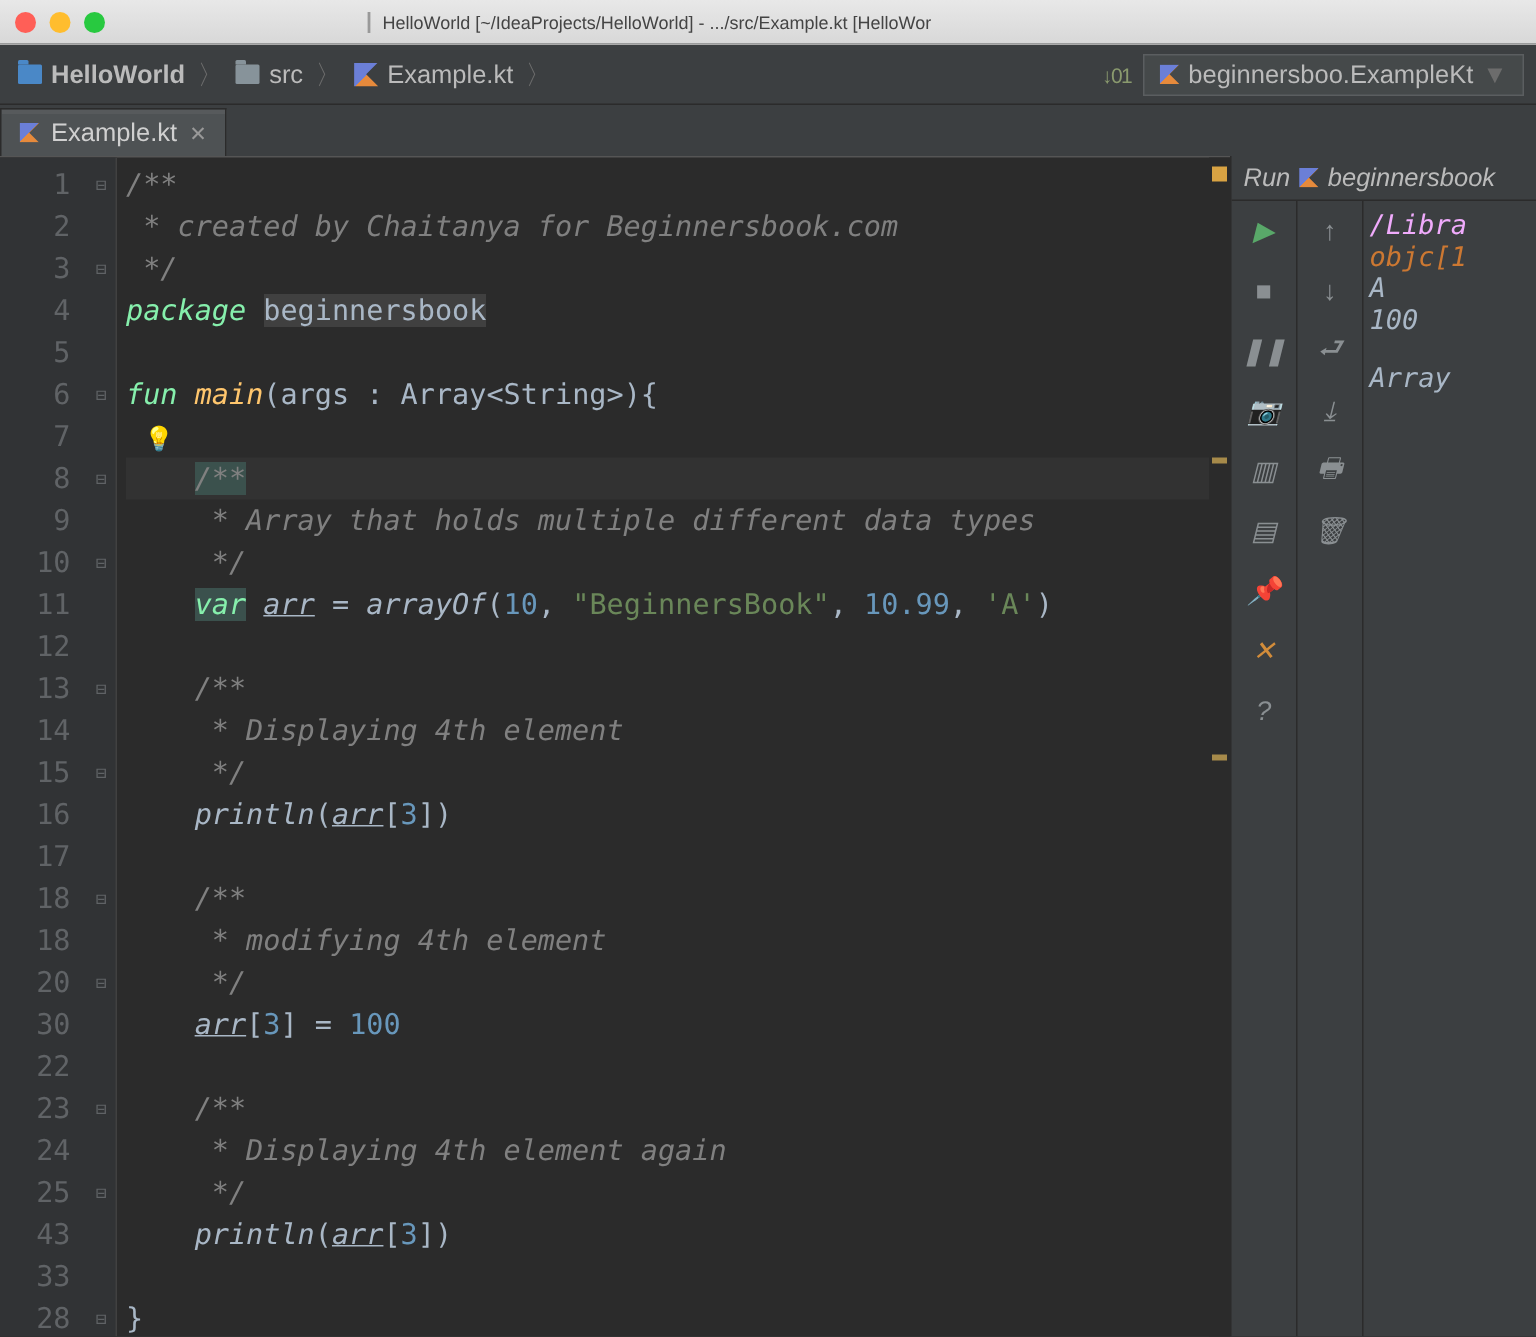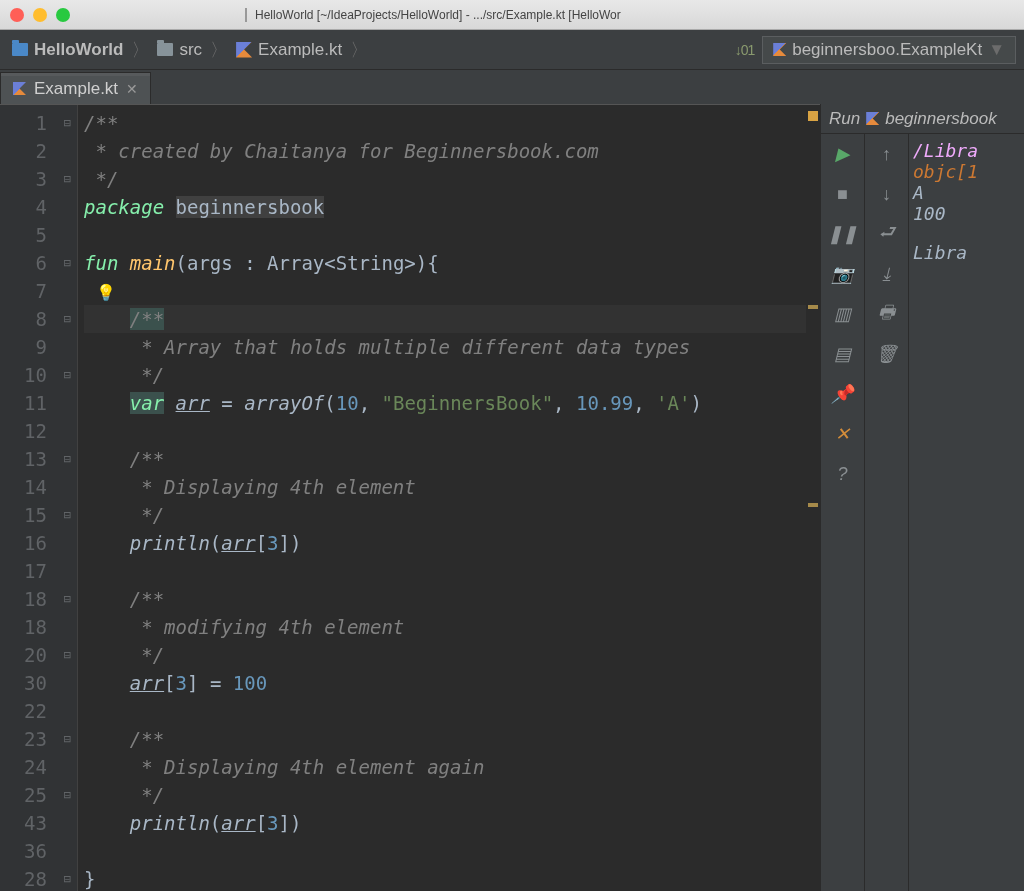--- a/index.html
+++ b/index.html
@@ -214,21 +214,21 @@
         <div class="ln">17</div>
         <div class="ln">18<span class="fold">⊟</span></div>
         <div class="ln">18</div>
         <div class="ln">20<span class="fold">⊟</span></div>
         <div class="ln">30</div>
         <div class="ln">22</div>
         <div class="ln">23<span class="fold">⊟</span></div>
         <div class="ln">24</div>
         <div class="ln">25<span class="fold">⊟</span></div>
         <div class="ln">43</div>
-        <div class="ln">36</div>
+        <div class="ln">33</div>
         <div class="ln">28<span class="fold">⊟</span></div>
       </div>
     <div class="code" id="code"><div class="line"><span class="c-comment">/**</span></div><div class="line"><span class="c-comment"> * created by Chaitanya for Beginnersbook.com</span></div><div class="line"><span class="c-comment"> */</span></div><div class="line"><span class="c-kw">package</span><span> </span><span class="c-pkg">beginnersbook</span></div><div class="line"></div><div class="line"><span class="c-kw">fun</span><span> </span><span class="c-fn">main</span><span>(args : Array&lt;String&gt;){</span></div><div class="line"></div><div class="line cur-line"><span>    </span><span class="c-comment c-hl">/**</span></div><div class="line"><span class="c-comment">     * Array that holds multiple different data types</span></div><div class="line"><span class="c-comment">     */</span></div><div class="line"><span>    </span><span class="c-kw c-hl">var</span><span> </span><span class="c-id c-ul">arr</span><span> = </span><span class="c-id">arrayOf</span><span>(</span><span class="c-num">10</span><span>, </span><span class="c-str">"BeginnersBook"</span><span>, </span><span class="c-num">10.99</span><span>, </span><span class="c-str">'A'</span><span>)</span></div><div class="line"></div><div class="line"><span class="c-comment">    /**</span></div><div class="line"><span class="c-comment">     * Displaying 4th element</span></div><div class="line"><span class="c-comment">     */</span></div><div class="line"><span>    </span><span class="c-id">println</span><span>(</span><span class="c-id c-ul">arr</span><span>[</span><span class="c-num">3</span><span>])</span></div><div class="line"></div><div class="line"><span class="c-comment">    /**</span></div><div class="line"><span class="c-comment">     * modifying 4th element</span></div><div class="line"><span class="c-comment">     */</span></div><div class="line"><span>    </span><span class="c-id c-ul">arr</span><span>[</span><span class="c-num">3</span><span>] = </span><span class="c-num">100</span></div><div class="line"></div><div class="line"><span class="c-comment">    /**</span></div><div class="line"><span class="c-comment">     * Displaying 4th element again</span></div><div class="line"><span class="c-comment">     */</span></div><div class="line"><span>    </span><span class="c-id">println</span><span>(</span><span class="c-id c-ul">arr</span><span>[</span><span class="c-num">3</span><span>])</span></div><div class="line"></div><div class="line"><span>}</span></div></div>
     <div class="editor-marks">
       <div class="mark y"></div>
       <div class="mark t1"></div>
       <div class="mark t2"></div>
     </div>
   </div>
 
@@ -257,17 +257,17 @@
         <span class="tb sel">⤓</span>
         <span class="tb">🖶</span>
         <span class="tb">🗑</span>
       </div>
       <div class="console">
         <div class="o-path">/Libra</div>
         <div class="o-warn">objc[1</div>
         <div>A</div>
         <div>100</div>
         <div style="height:18px"></div>
-        <div>Libra</div>
+        <div>Array</div>
       </div>
     </div>
   </div>
 </div>
 
 </body></html>

